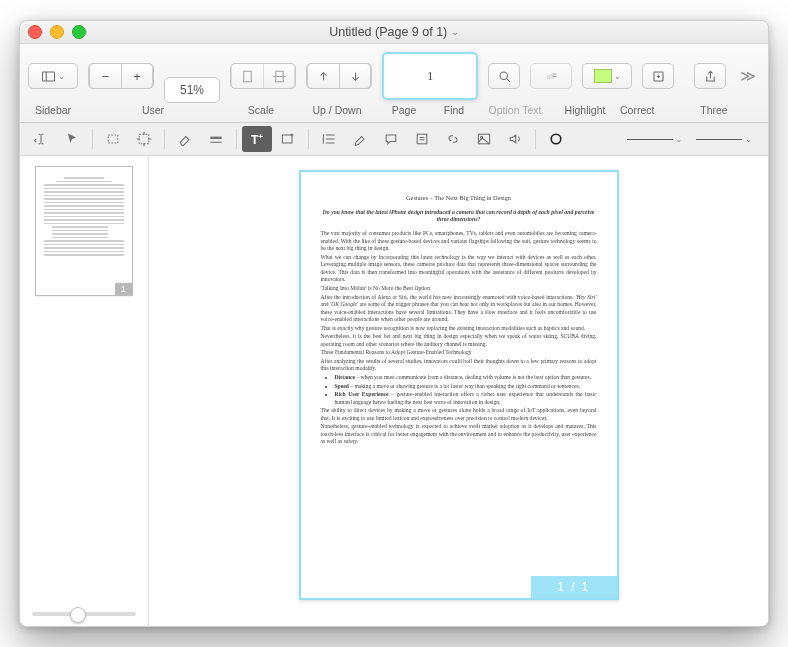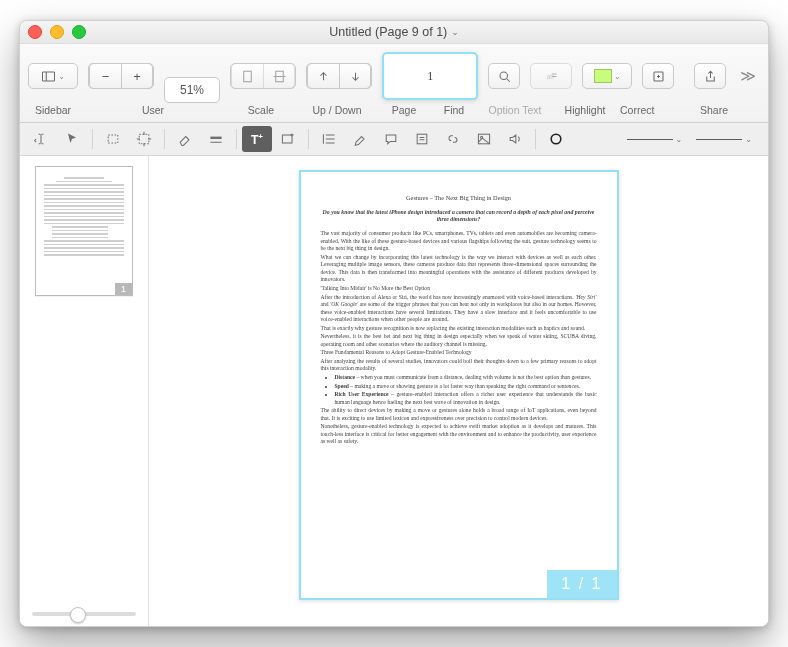--- a/index.html
+++ b/index.html
@@ -68,21 +68,21 @@
   .pageview{flex:1;background:#fff;overflow:auto;padding:14px 20px;display:flex;justify-content:center;}
   .page{width:320px;height:430px;background:var(--page-bg);border:2px solid #93dff6;box-shadow:0 1px 4px rgba(0,0,0,0.15);position:relative;padding:22px 20px;box-sizing:border-box;font-family:"Times New Roman",serif;font-size:5.6px;line-height:1.35;color:#3d3d3d;overflow:hidden;}
   .page h1{font-size:6.3px;text-align:center;font-weight:normal;margin:0 0 6px 0;}
   .page .lead{font-size:5.8px;text-align:center;font-style:italic;font-weight:bold;margin-bottom:6px;}
   .page p{margin:0 0 1px 0;text-align:justify;}
   .page .sub{margin-top:1px;}
   .page ul{margin:1px 0 1px 14px;padding:0;}
   .page li{margin-bottom:1px;text-align:justify;}
   .page li b{font-weight:bold;}
   .page .em{font-style:italic;}
-  .pagenum{position:absolute;right:0;bottom:0;background:#9fe4f6;color:#fff;font-family:Arial,sans-serif;font-size:16px;padding:3px 14px;letter-spacing:2px;}
+  .pagenum{position:absolute;right:0;bottom:0;background:#9fe4f6;color:#fff;font-family:Arial,sans-serif;font-size:12px;padding:3px 26px;letter-spacing:2px;}
 </style>
 </head>
 <body>
 
 <div class="window">
 
   <div class="titlebar">
     <div class="traffic">
       <span class="tl-red"></span>
       <span class="tl-yel"></span>
@@ -180,21 +180,21 @@
       <span class="lbl" style="width:50px;">Sidebar</span>
       <span class="lbl" style="width:130px;">User</span>
       <span class="lbl" style="width:66px;">Scale</span>
       <span class="lbl" style="width:66px;">Up / Down</span>
       <span class="lbl" style="width:48px;">Page</span>
       <span class="lbl" style="width:32px;">Find</span>
       <span class="lbl" style="width:70px;color:#aaa;">Option Text</span>
       <span class="lbl" style="width:50px;">Highlight</span>
       <span class="lbl" style="width:32px;">Correct</span>
       <span style="flex:1"></span>
-      <span class="lbl" style="width:44px;">Share</span>
+      <span class="lbl" style="width:44px;">Three</span>
       <span style="width:14px;"></span>
     </div>
   </div>
 
   <div class="formatbar">
     <div class="fbtn">
         <svg viewBox="0 0 20 20">
           <path d="M7 4h2m2 0h2M10 4v12M7 16h2m2 0h2M4 10l-2 2 2 2"></path>
         </svg>
       </div>

